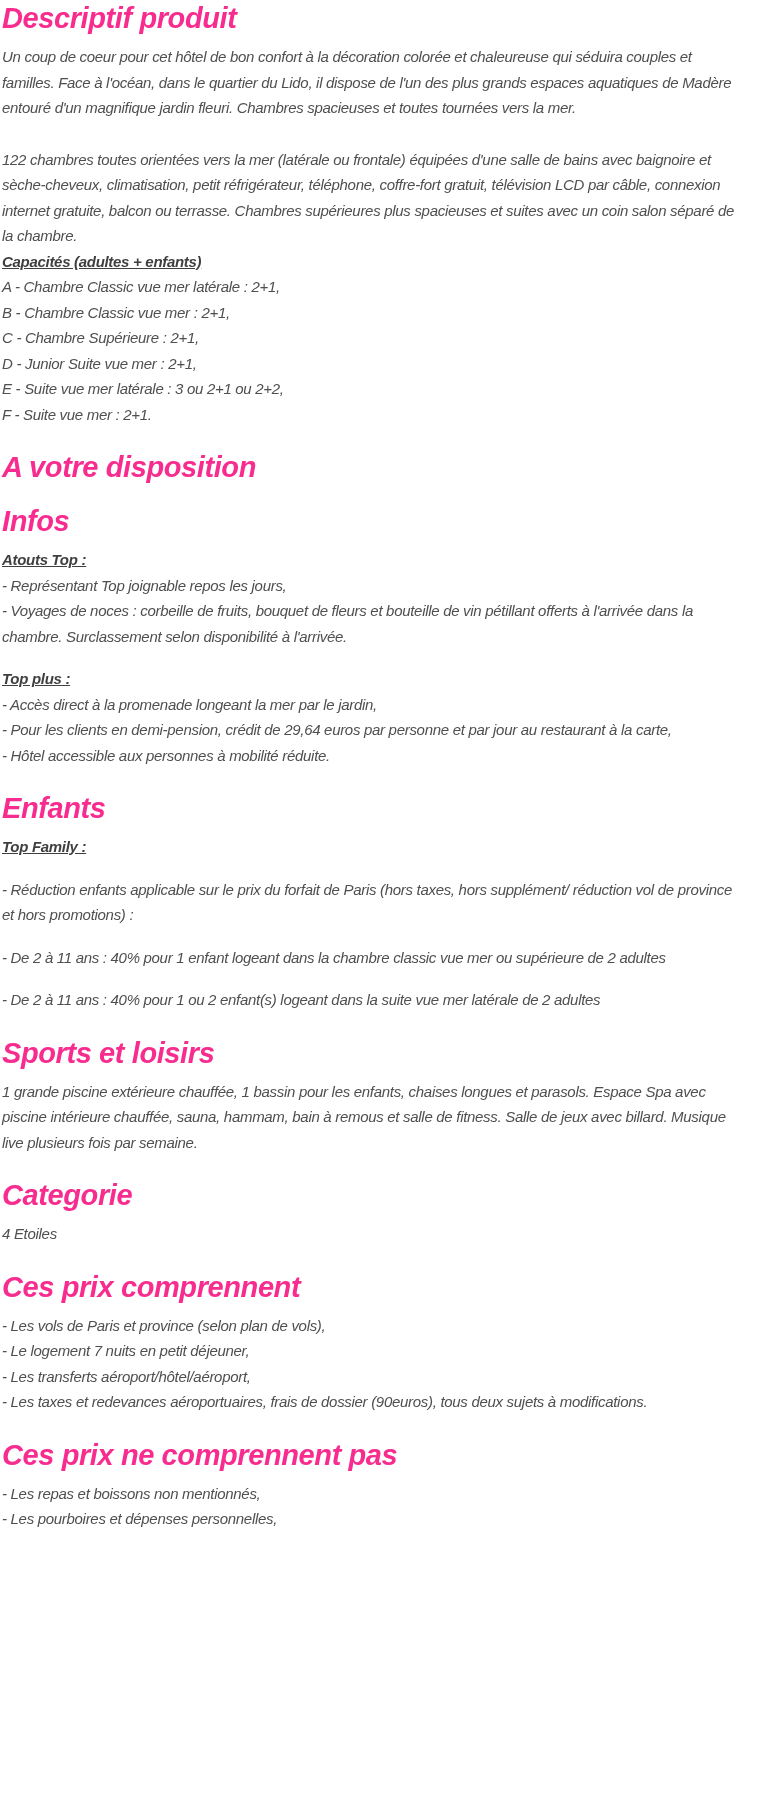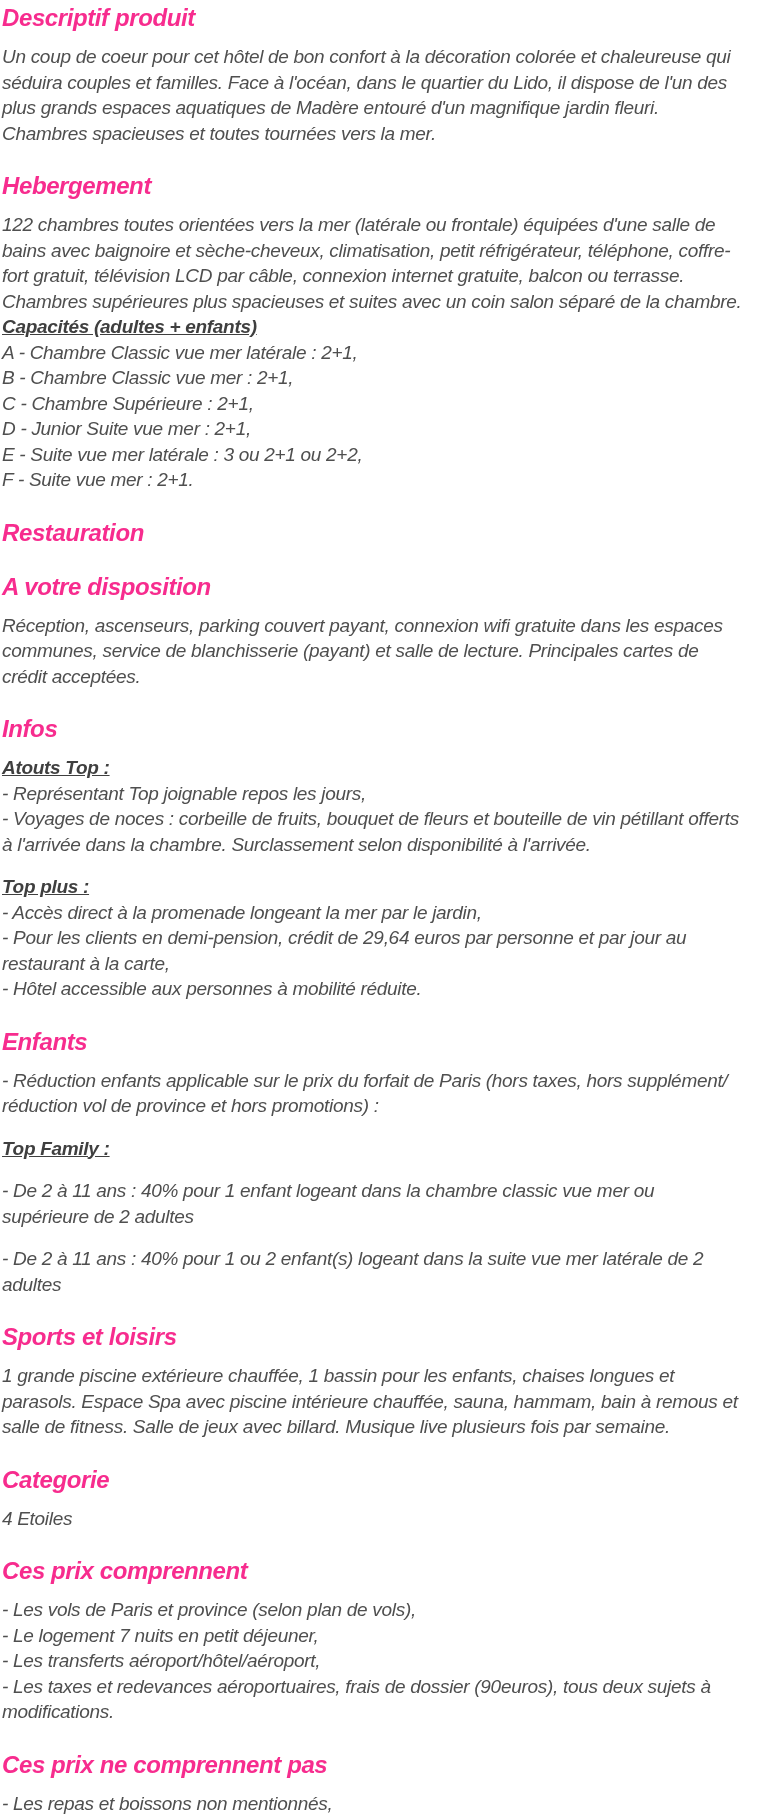--- a/index.html
+++ b/index.html
@@ -18,30 +18,30 @@
     font-family: "Liberation Sans", sans-serif;
     font-style: italic;
     color: var(--text);
   }
   .content {
     padding: 4px 8px 12px 2px;
     width: 752px;
   }
   .section { margin: 0 0 26px 0; }
   .section-title {
-    font-size: 24px;
+    font-size: 29px;
     line-height: 28px;
     font-weight: bold;
     font-style: italic;
     color: var(--accent);
     letter-spacing: -0.4px;
     margin: 0 0 12px 0;
   }
   .para {
-    font-size: 19px;
+    font-size: 15px;
     line-height: 25.5px;
     letter-spacing: -0.3px;
     margin: 0 0 17px 0;
     max-width: 745px;
   }
   .para:last-child { margin-bottom: 0; }
   .bold-line {
     font-weight: bold;
     color: var(--subhead);
     text-decoration: underline;
@@ -49,39 +49,36 @@
 </style>
 </head>
 <body>
 
 <main class="content">
     <section class="section">
       <h2 class="section-title">Descriptif produit</h2>
       <p class="para"><span class="text-line">Un coup de coeur pour cet hôtel de bon confort à la décoration colorée et chaleureuse qui séduira couples et familles. Face à l'océan, dans le quartier du Lido, il dispose de l'un des plus grands espaces aquatiques de Madère entouré d'un magnifique jardin fleuri. Chambres spacieuses et toutes tournées vers la mer.</span></p>
     </section>
     <section class="section">
-      <h2 class="section-title">Hebergement</h2>
       <p class="para"><span class="text-line">122 chambres toutes orientées vers la mer (latérale ou frontale) équipées d'une salle de bains avec baignoire et sèche-cheveux, climatisation, petit réfrigérateur, téléphone, coffre-fort gratuit, télévision LCD par câble, connexion internet gratuite, balcon ou terrasse. Chambres supérieures plus spacieuses et suites avec un coin salon séparé de la chambre.</span><br><span class="bold-line">Capacités (adultes + enfants)</span><br><span class="text-line">A - Chambre Classic vue mer latérale : 2+1,</span><br><span class="text-line">B - Chambre Classic vue mer : 2+1,</span><br><span class="text-line">C - Chambre Supérieure : 2+1,</span><br><span class="text-line">D - Junior Suite vue mer : 2+1,</span><br><span class="text-line">E - Suite vue mer latérale : 3 ou 2+1 ou 2+2,</span><br><span class="text-line">F - Suite vue mer : 2+1.</span></p>
     </section>
     <section class="section">
-      <h2 class="section-title">Restauration</h2>
     </section>
     <section class="section">
       <h2 class="section-title">A votre disposition</h2>
-      <p class="para"><span class="text-line">Réception, ascenseurs, parking couvert payant, connexion wifi gratuite dans les espaces communes, service de blanchisserie (payant) et salle de lecture. Principales cartes de crédit acceptées.</span></p>
     </section>
     <section class="section">
       <h2 class="section-title">Infos</h2>
       <p class="para"><span class="bold-line">Atouts Top :</span><br><span class="text-line">- Représentant Top joignable repos les jours,</span><br><span class="text-line">- Voyages de noces : corbeille de fruits, bouquet de fleurs et bouteille de vin pétillant offerts à l'arrivée dans la chambre. Surclassement selon disponibilité à l'arrivée.</span></p>
       <p class="para"><span class="bold-line">Top plus :</span><br><span class="text-line">- Accès direct à la promenade longeant la mer par le jardin,</span><br><span class="text-line">- Pour les clients en demi-pension, crédit de 29,64 euros par personne et par jour au restaurant à la carte,</span><br><span class="text-line">- Hôtel accessible aux personnes à mobilité réduite.</span></p>
     </section>
     <section class="section">
       <h2 class="section-title">Enfants</h2>
+      <p class="para"><span class="bold-line">Top Family :</span></p>
       <p class="para"><span class="text-line">- Réduction enfants applicable sur le prix du forfait de Paris (hors taxes, hors supplément/ réduction vol de province et hors promotions) :</span></p>
-      <p class="para"><span class="bold-line">Top Family :</span></p>
       <p class="para"><span class="text-line">- De 2 à 11 ans : 40% pour 1 enfant logeant dans la chambre classic vue mer ou supérieure de 2 adultes</span></p>
       <p class="para"><span class="text-line">- De 2 à 11 ans : 40% pour 1 ou 2 enfant(s) logeant dans la suite vue mer latérale de 2 adultes</span></p>
     </section>
     <section class="section">
       <h2 class="section-title">Sports et loisirs</h2>
       <p class="para"><span class="text-line">1 grande piscine extérieure chauffée, 1 bassin pour les enfants, chaises longues et parasols. Espace Spa avec piscine intérieure chauffée, sauna, hammam, bain à remous et salle de fitness. Salle de jeux avec billard. Musique live plusieurs fois par semaine.</span></p>
     </section>
     <section class="section">
       <h2 class="section-title">Categorie</h2>
       <p class="para"><span class="text-line">4 Etoiles</span></p>

